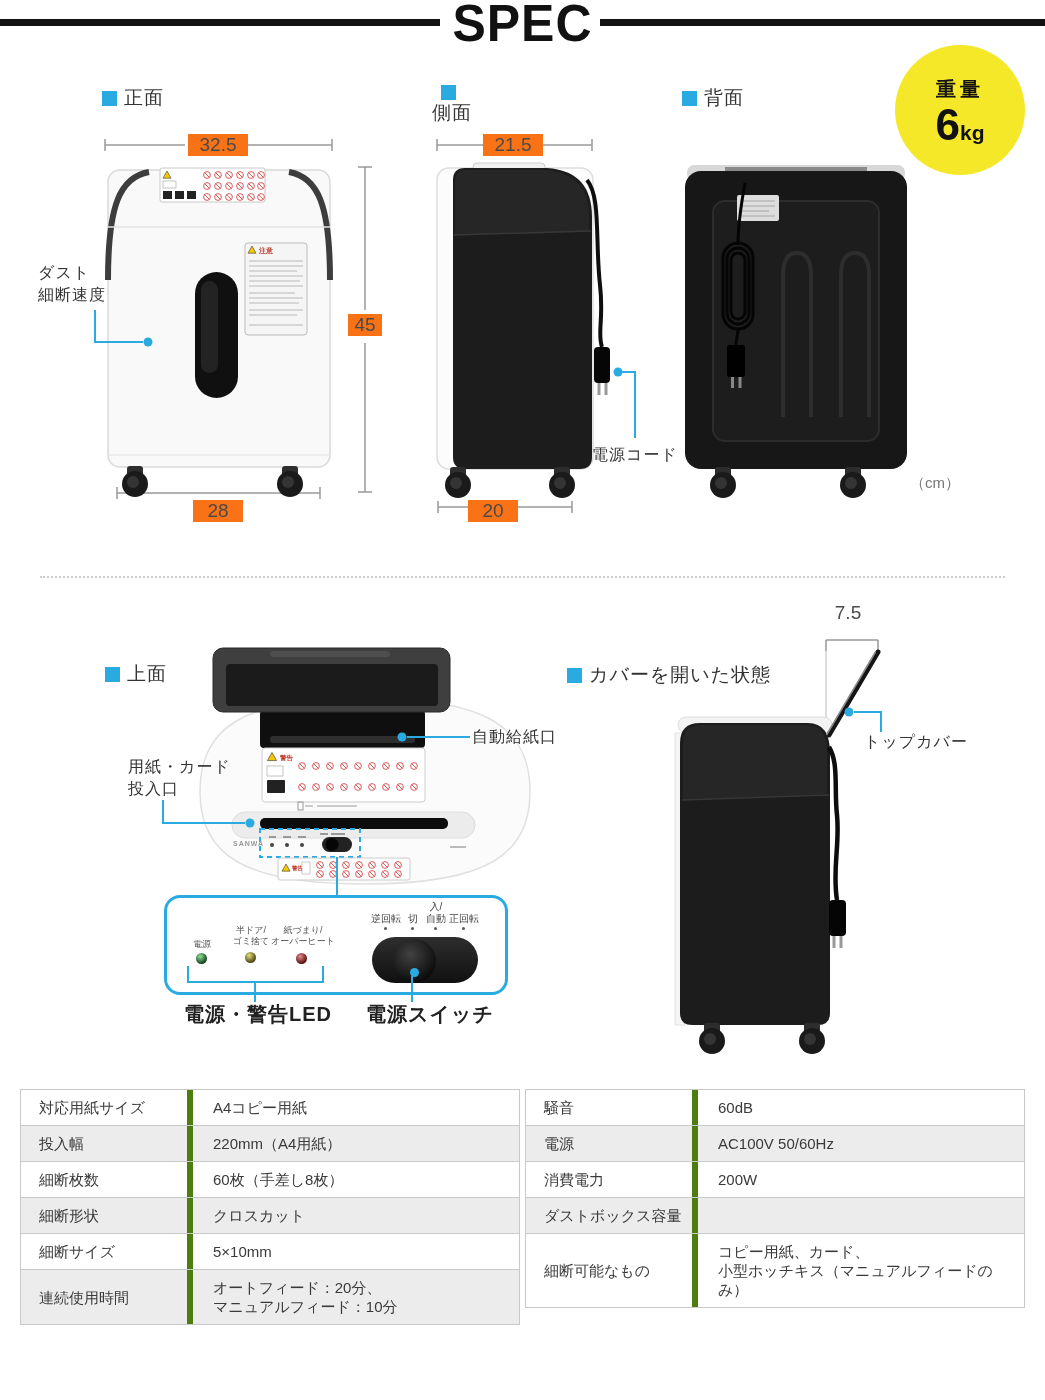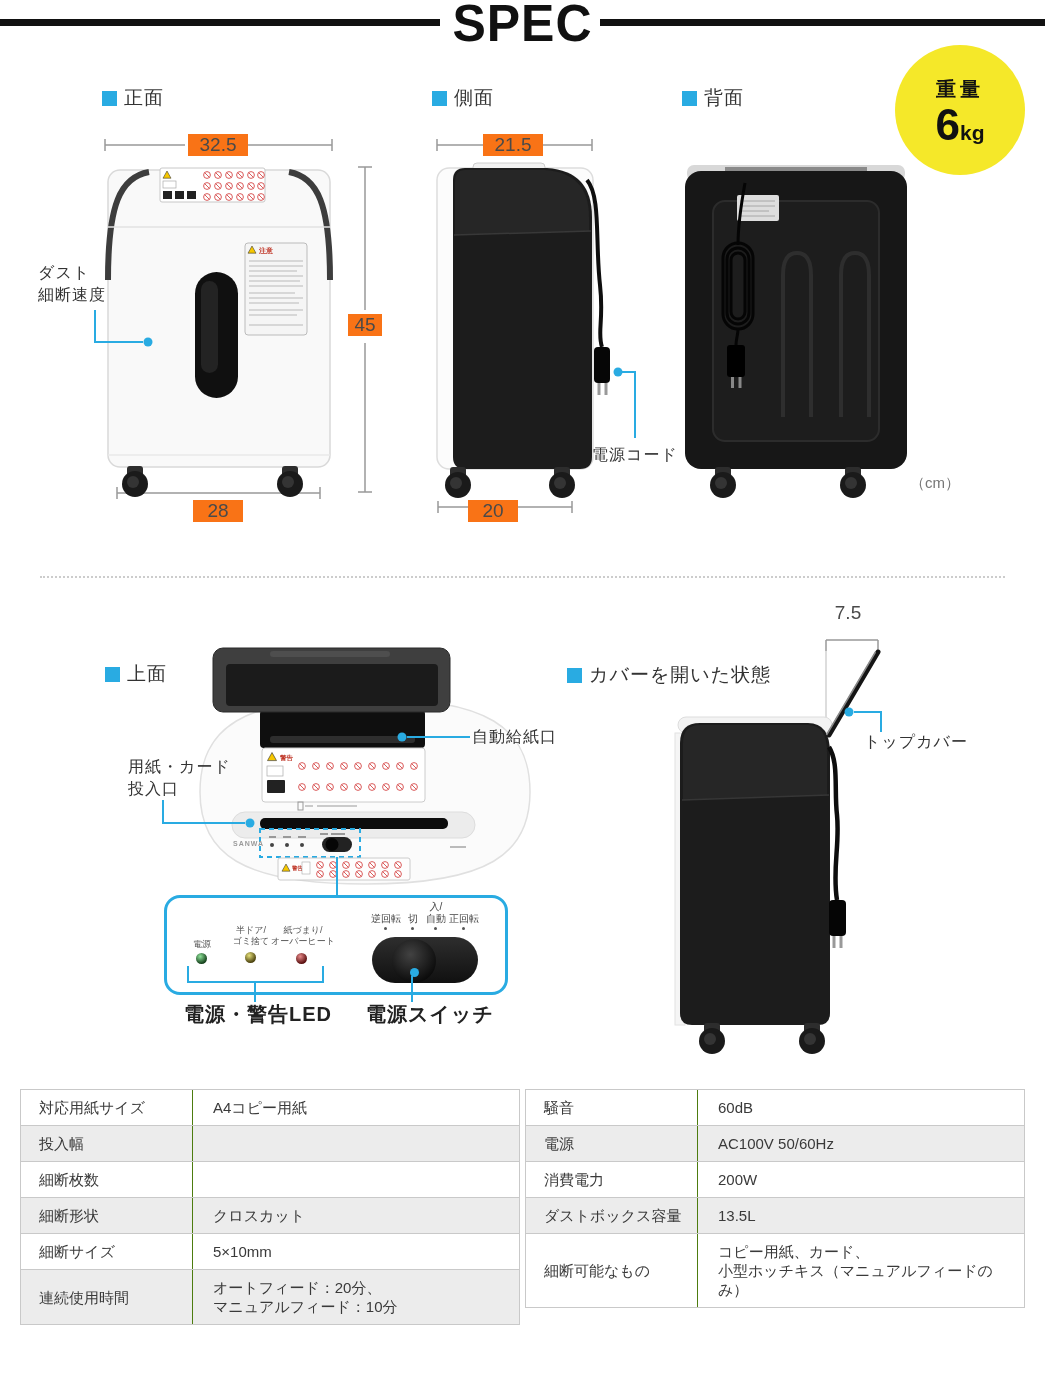--- a/index.html
+++ b/index.html
@@ -46,21 +46,21 @@
     background:linear-gradient(180deg,#2e2e2e,#101010); }
   .knob { position:absolute; left:225px; top:41px; width:44px; height:44px; border-radius:50%;
     background:radial-gradient(circle at 42% 35%, #424242, #0b0b0b 75%); }
   .knob-dot { position:absolute; left:243px; top:70px; width:9px; height:9px; border-radius:50%; background:#29abe2; }
   .caption { position:absolute; font-size:20px; font-weight:600; color:#222; letter-spacing:1px; }
 
   
   .spec-table { position:absolute; width:500px; border:1px solid #c9c9c9; border-bottom:none; font-size:15px; color:#3a3a3a; }
   .spec-row { display:flex; border-bottom:1px solid #c9c9c9; }
   .spec-row:nth-child(even) { background:#ececec; }
-  .spec-key { width:172px; padding:8px 6px 8px 18px; border-right:1px solid #4d7c0f; line-height:19px; display:flex; align-items:center; }
+  .spec-key { width:172px; padding:8px 6px 8px 18px; border-right:6px solid #4d7c0f; line-height:19px; display:flex; align-items:center; }
   .spec-val { flex:1; padding:8px 6px 8px 20px; line-height:19px; display:flex; flex-direction:column; justify-content:flex-start; }
 
   .tiny-logo { position:absolute; font-size:7px; color:#9a9a9a; font-weight:700; letter-spacing:1px; line-height:7px; }
   svg { display:block; }
 </style>
 </head>
 <body>
 
 <div class="page">
 
@@ -88,21 +88,21 @@
     <div style="display:flex;align-items:baseline;">
       <span class="b-value">6</span>
       <span class="b-unit">kg</span>
     </div>
   </div>
 
   <div class="sec" style="left:102px;top:85px;">
     <span class="sq" style="background:#29abe2;"></span>
     <span class="sec-t">正面</span>
   </div>
-  <div class="sec" style="left:432px;top:85px;">
+  <div class="sec" style="left:432px;top:85px;flex-direction:column;">
     <span class="sq" style="background:#29abe2;"></span>
     <span class="sec-t">側面</span>
   </div>
   <div class="sec" style="left:682px;top:85px;">
     <span class="sq" style="background:#29abe2;"></span>
     <span class="sec-t">背面</span>
   </div>
   <div class="sec" style="left:105px;top:661px;">
     <span class="sq" style="background:#29abe2;"></span>
     <span class="sec-t">上面</span>
@@ -456,23 +456,29 @@
 
   <div class="spec-table" style="left:20px;top:1089px;" id="table-left">
       <div class="spec-row">
         <div class="spec-key">対応用紙サイズ</div>
         <div class="spec-val">
           <div>A4コピー用紙</div>
         </div>
       </div>
       <div class="spec-row">
         <div class="spec-key">投入幅</div>
+        <div class="spec-val">
+          <div>220mm（A4用紙）</div>
+        </div>
       </div>
       <div class="spec-row">
         <div class="spec-key">細断枚数</div>
+        <div class="spec-val">
+          <div>60枚（手差し8枚）</div>
+        </div>
       </div>
       <div class="spec-row">
         <div class="spec-key">細断形状</div>
         <div class="spec-val">
           <div>クロスカット</div>
         </div>
       </div>
       <div class="spec-row">
         <div class="spec-key">細断サイズ</div>
         <div class="spec-val">
@@ -501,23 +507,20 @@
         </div>
       </div>
       <div class="spec-row">
         <div class="spec-key">消費電力</div>
         <div class="spec-val">
           <div>200W</div>
         </div>
       </div>
       <div class="spec-row">
         <div class="spec-key">ダストボックス容量</div>
-        <div class="spec-val">
-          <div>13.5L</div>
-        </div>
       </div>
       <div class="spec-row">
         <div class="spec-key">細断可能なもの</div>
         <div class="spec-val">
           <div>コピー用紙、カード、</div>
           <div>小型ホッチキス（マニュアルフィードのみ）</div>
         </div>
       </div>
     </div>
 

